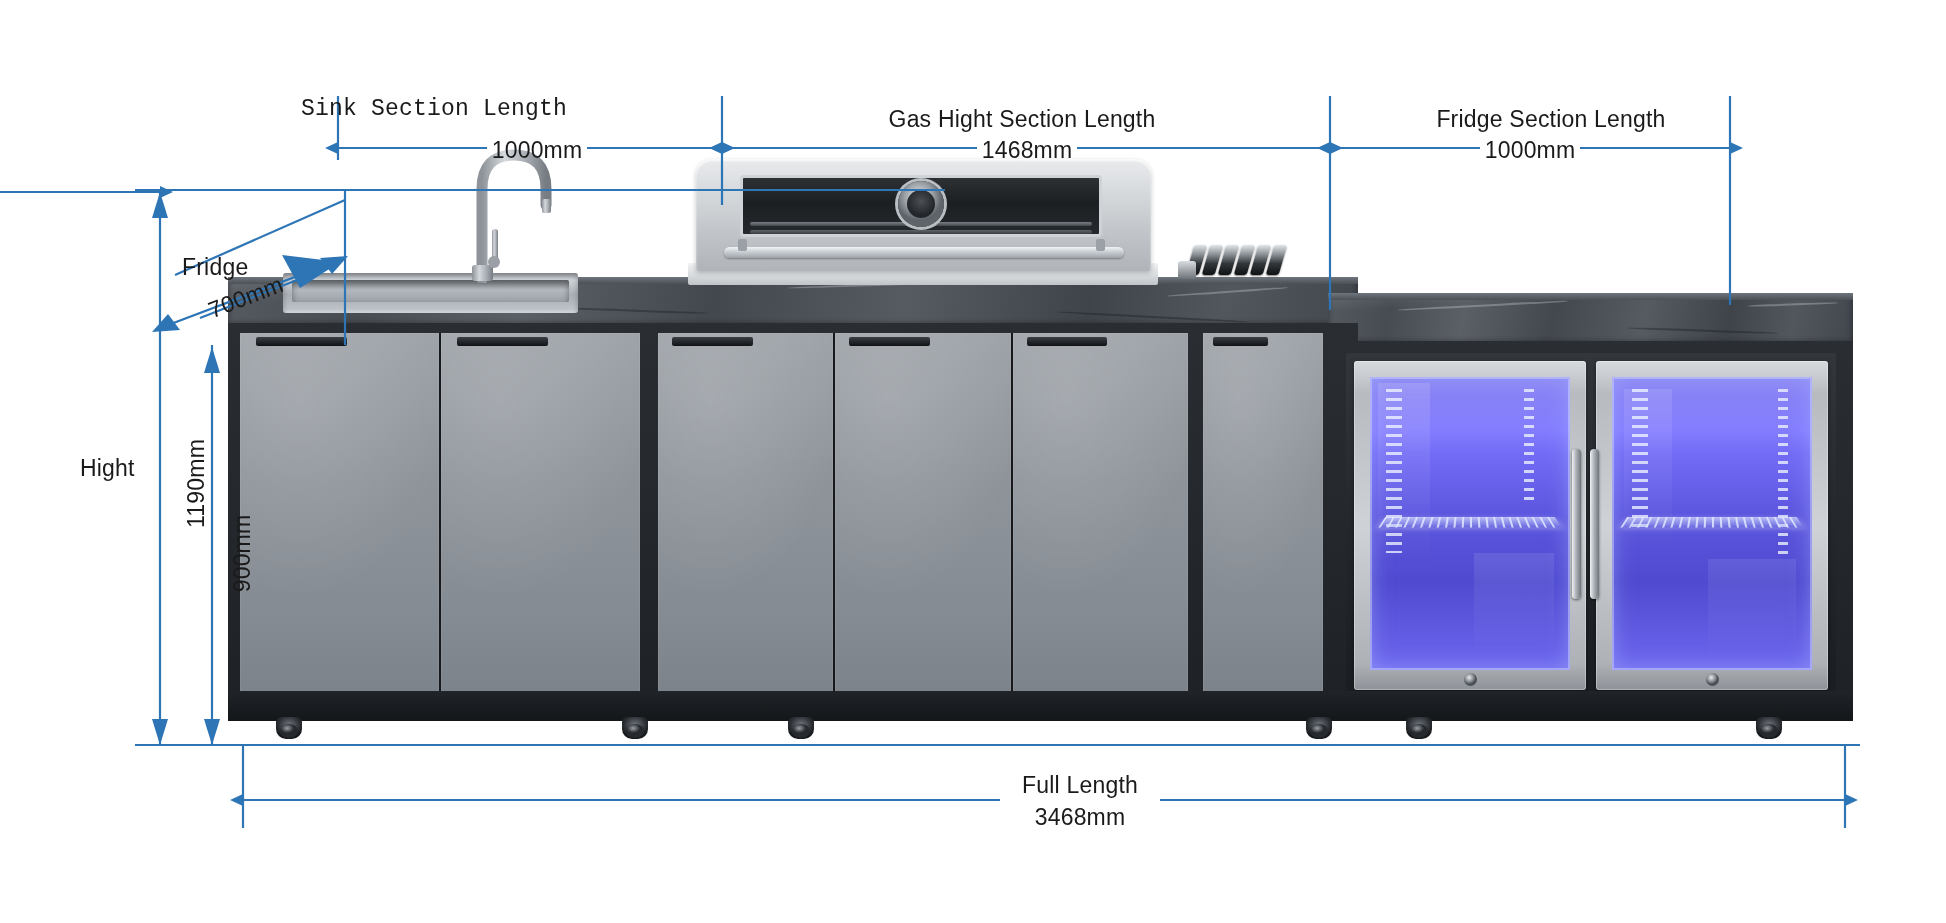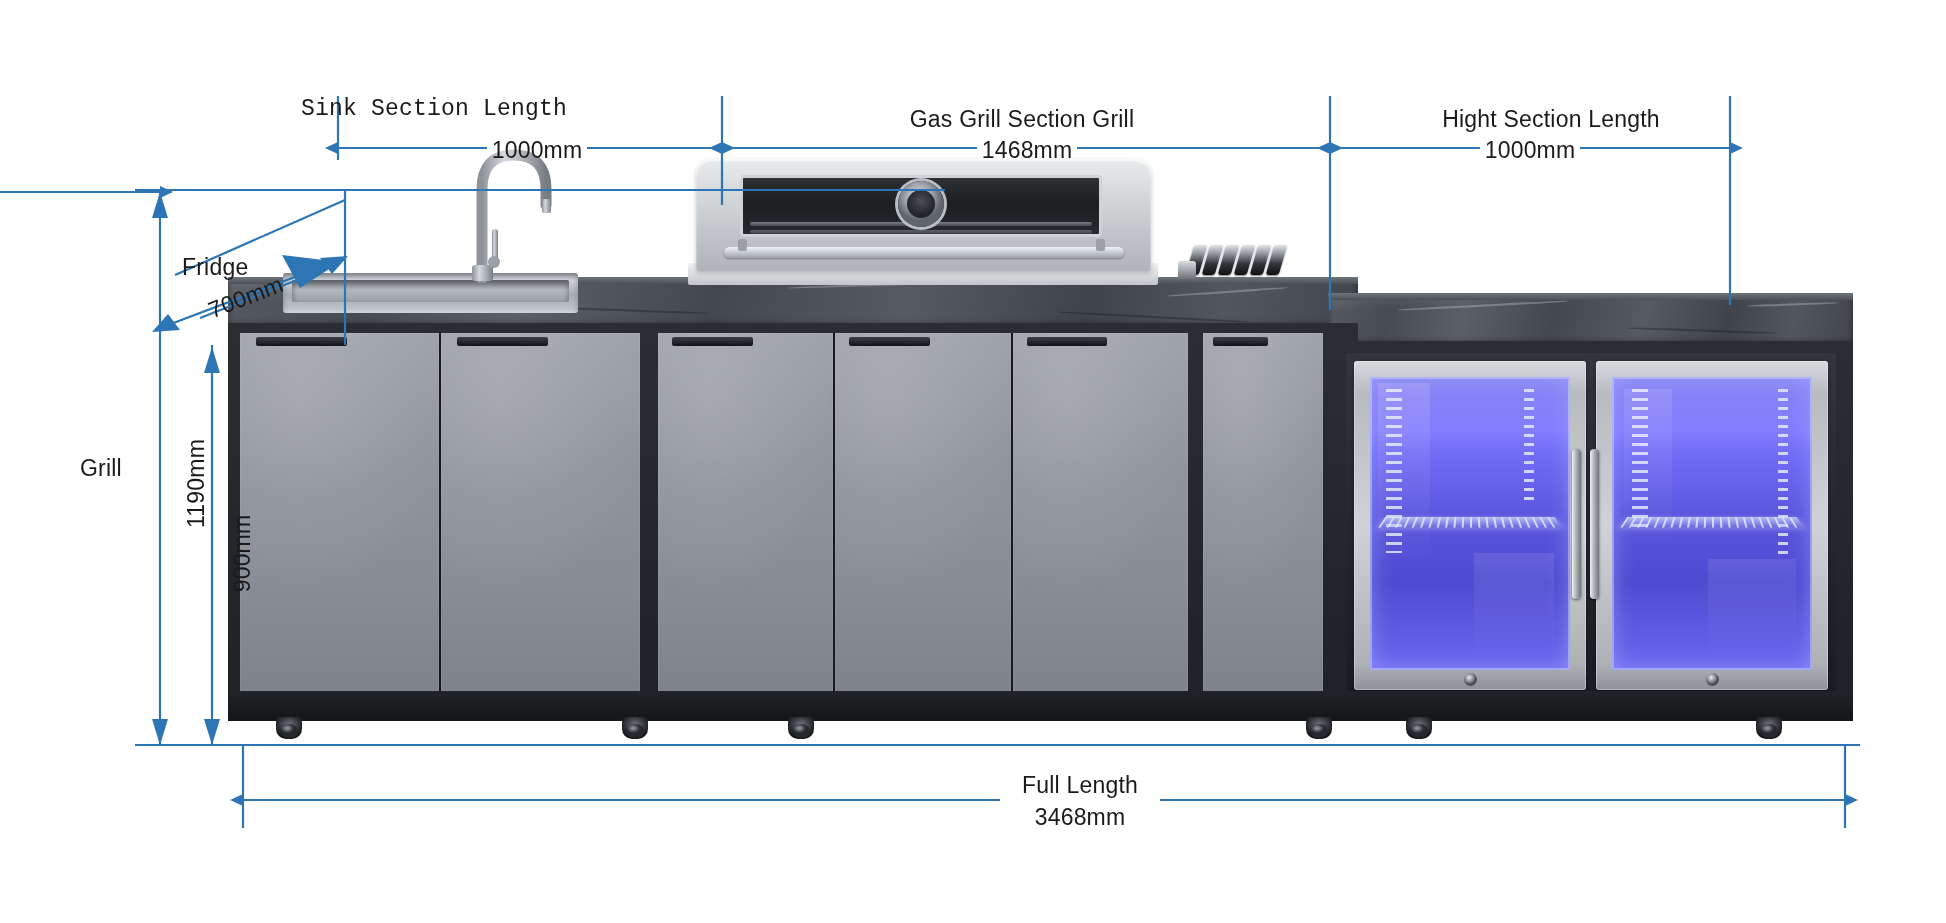--- a/index.html
+++ b/index.html
@@ -416,29 +416,29 @@
       <line x1="243" y1="800" x2="1000" y2="800" marker-start="url(#arrL)"></line>
       <line x1="1160" y1="800" x2="1845" y2="800" marker-end="url(#arrR)"></line>
       <line x1="243" y1="745" x2="243" y2="828"></line>
       <line x1="1845" y1="745" x2="1845" y2="828"></line>
     </g>
   </svg>
 
   <div class="dimtext" style="left:434px; top:96px; transform:translateX(-50%);font-family:Liberation Mono, monospace;">Sink Section Length</div>
   <div class="dimtext" style="left:537px; top:137px; transform:translateX(-50%);">1000mm</div>
 
-  <div class="dimtext" style="left:1022px; top:106px; transform:translateX(-50%);">Gas Grill Section Grill</div>
+  <div class="dimtext" style="left:1022px; top:106px; transform:translateX(-50%);">Gas Hight Section Length</div>
   <div class="dimtext" style="left:1027px; top:137px; transform:translateX(-50%);">1468mm</div>
 
-  <div class="dimtext" style="left:1551px; top:106px; transform:translateX(-50%);">Hight Section Length</div>
+  <div class="dimtext" style="left:1551px; top:106px; transform:translateX(-50%);">Fridge Section Length</div>
   <div class="dimtext" style="left:1530px; top:137px; transform:translateX(-50%);">1000mm</div>
 
   <div class="dimtext" style="left:182px; top:254px;">Fridge</div>
   <div class="dimtext vert" style="left:207px; top:284px; transform:rotate(-21deg);">700mm</div>
 
-  <div class="dimtext" style="left:80px; top:455px;">Grill</div>
+  <div class="dimtext" style="left:80px; top:455px;">Hight</div>
   <div class="dimtext vert" style="left:152px; top:470px; transform:rotate(-90deg); transform-origin:50% 50%;">1190mm</div>
   <div class="dimtext vert" style="left:204px; top:540px; transform:rotate(-90deg); transform-origin:50% 50%;">900mm</div>
 
   <div class="dimtext" style="left:1080px; top:788px; transform:translateX(-50%);margin-top:16px;">3468mm</div>
   <div class="dimtext" style="left:1080px; top:772px; transform:translateX(-50%);">Full Length</div>
 
 </div>
 
 </body></html>

